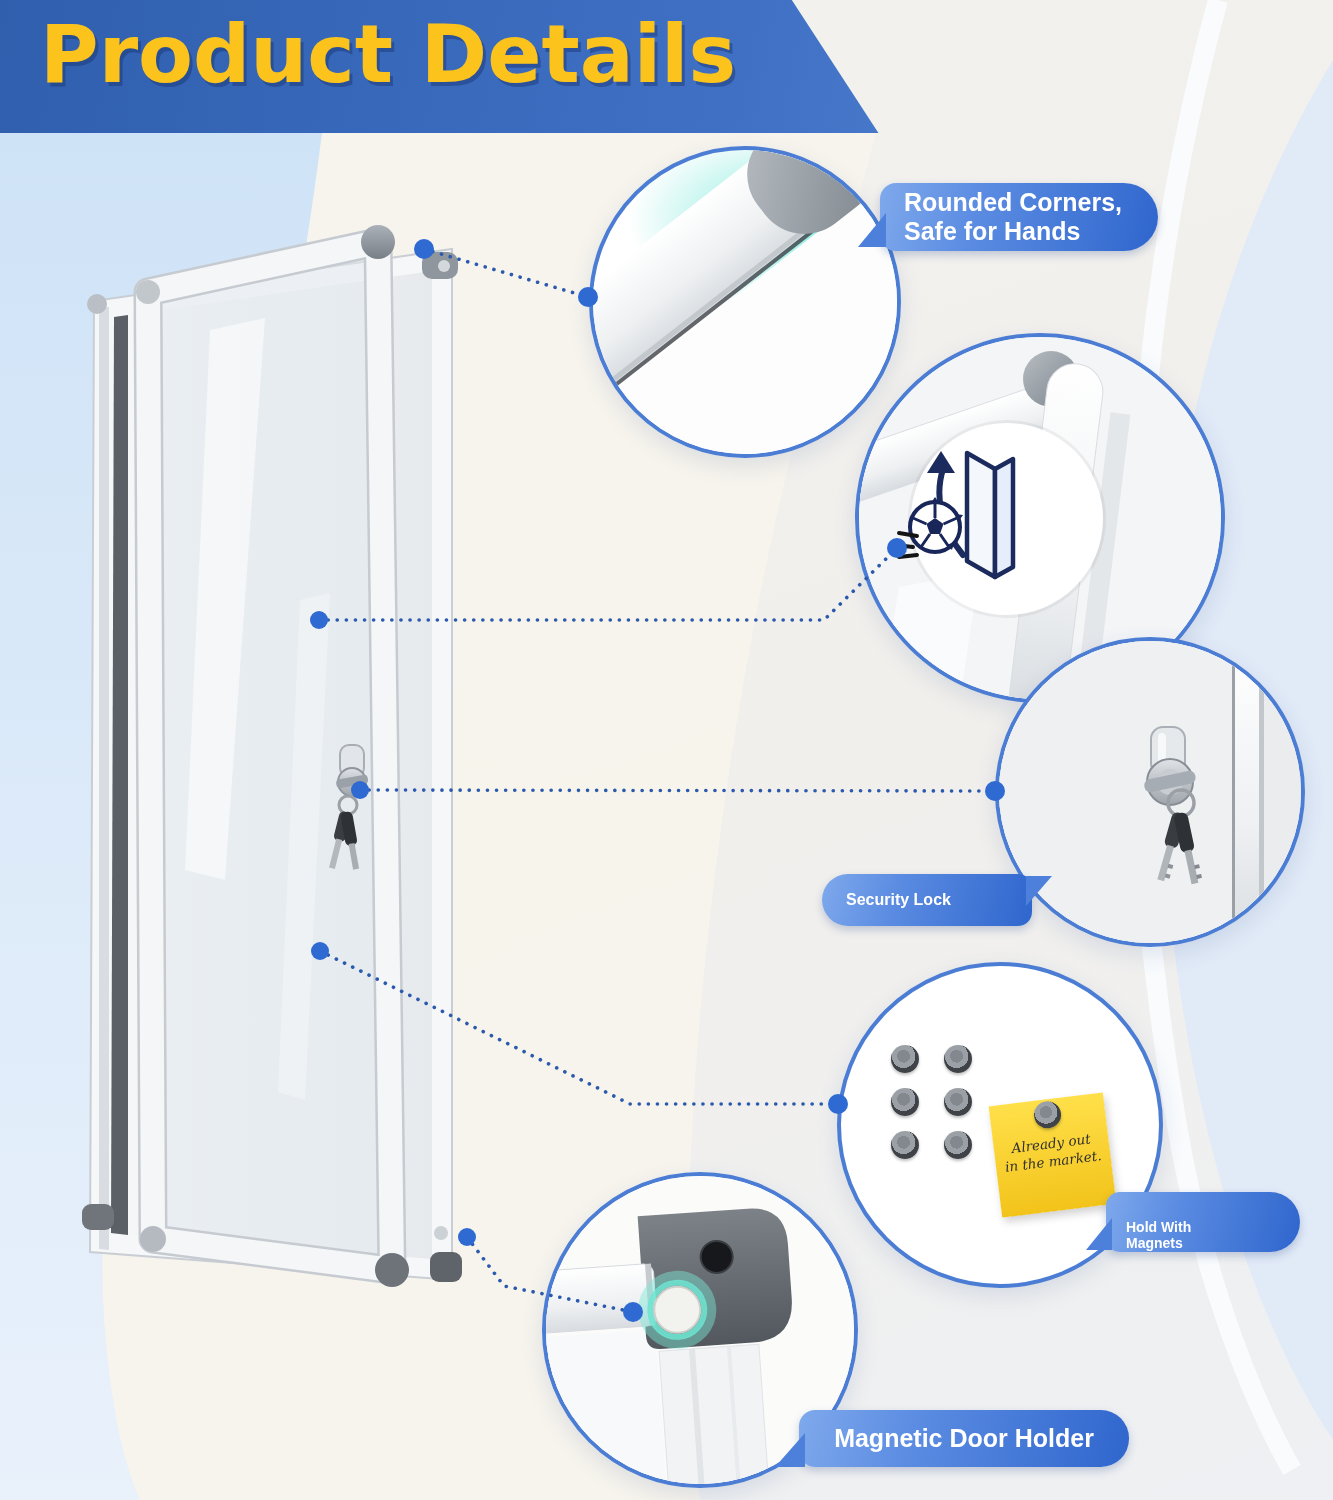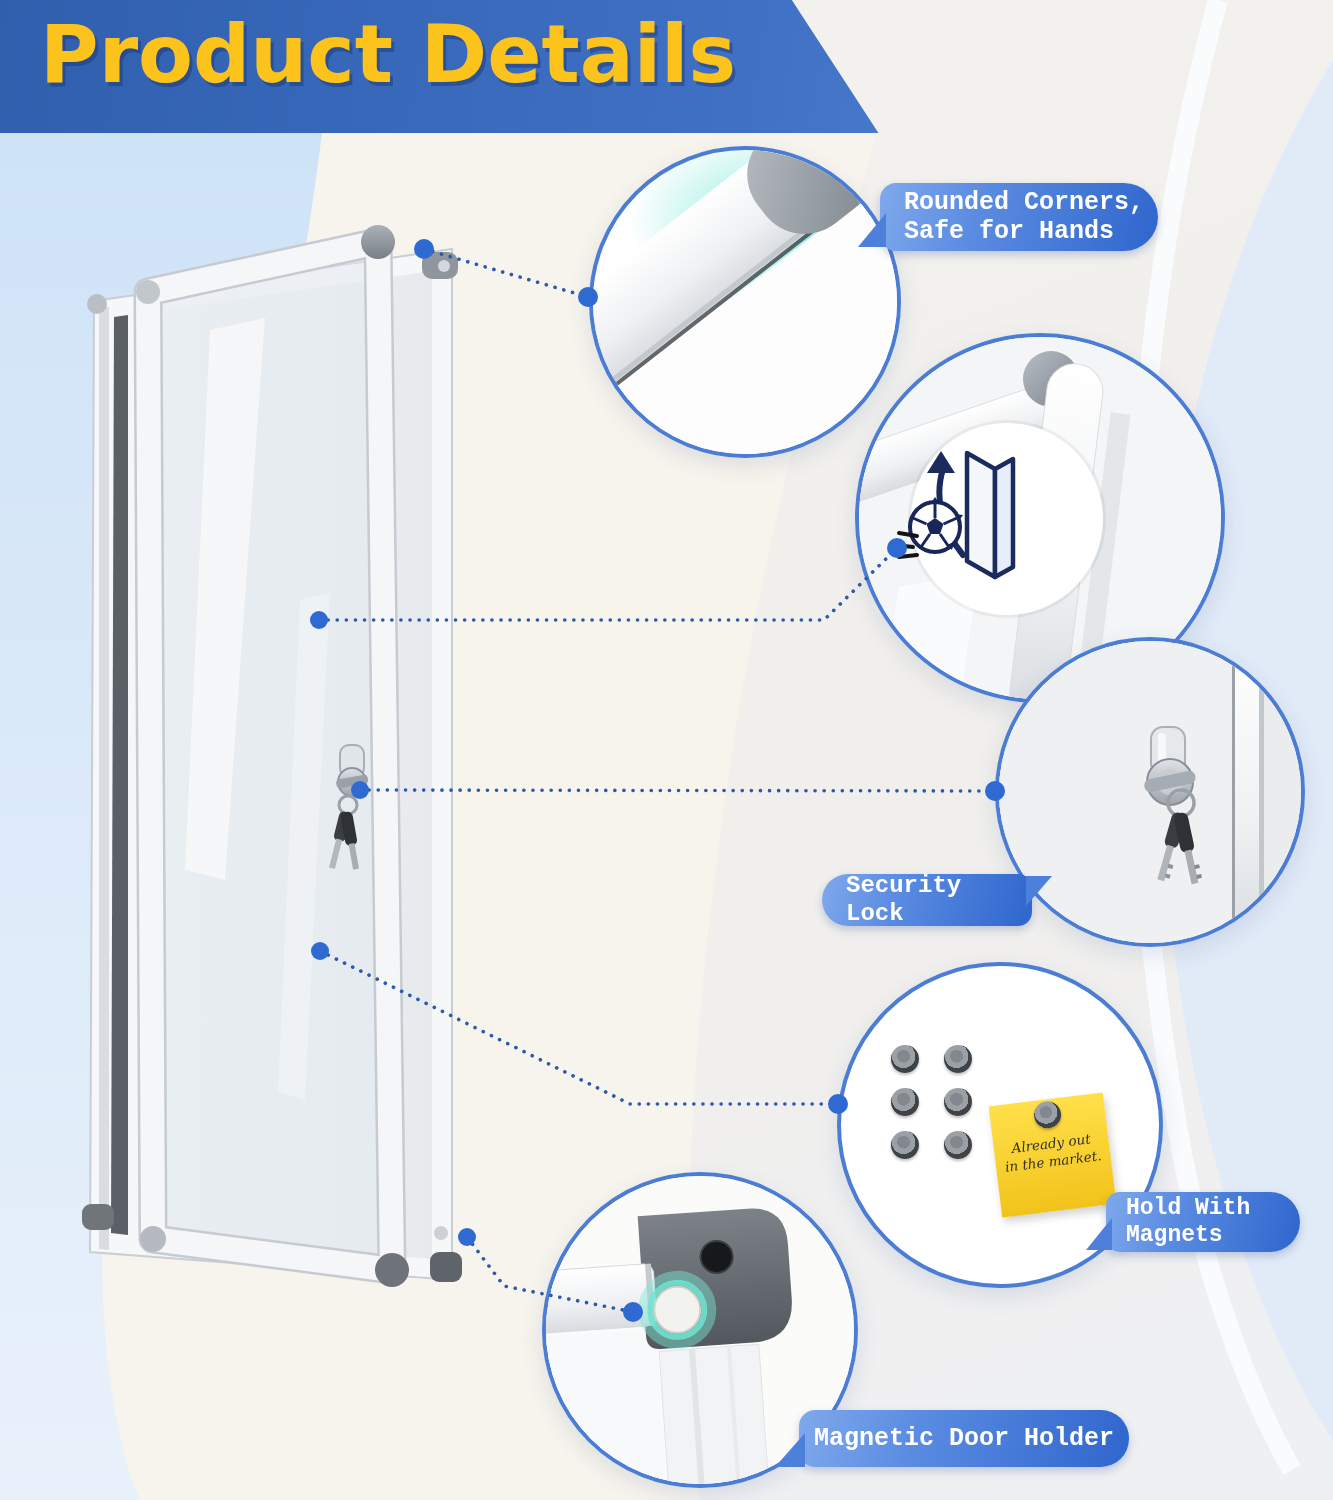--- a/index.html
+++ b/index.html
@@ -22,34 +22,34 @@
   .c2{left:855px;top:333px;width:370px;height:370px;}
   .c3{left:995px;top:637px;width:310px;height:310px;}
   .c4{left:837px;top:962px;width:326px;height:326px;}
   .c5{left:542px;top:1172px;width:316px;height:316px;}
 
   svg.connectors{position:absolute;left:0;top:0;z-index:4;pointer-events:none;}
 
   
   .pill{position:absolute;z-index:5;display:flex;align-items:center;box-sizing:border-box;
         background:linear-gradient(105deg,#7fa9ec 0%,#5b8ce2 35%,#2f66cd 100%);
-        color:#fff;font-weight:bold;box-shadow:0 4px 8px rgba(40,70,140,.25);font-family:Liberation Mono, monospace;}
+        color:#fff;font-weight:bold;box-shadow:0 4px 8px rgba(40,70,140,.25);}
   .pill span{white-space:pre-line;line-height:1.18;}
   .tail{position:absolute;background:#4d80da;}
   .l1{left:880px;top:183px;width:278px;height:68px;font-size:25px;padding-left:24px;
       border-radius:16px 34px 34px 16px;}
   .l1 .tail{left:-22px;bottom:4px;width:28px;height:34px;clip-path:polygon(100% 0,0 100%,100% 100%);}
   .l2{left:1122px;top:551px;width:190px;height:62px;font-size:21px;padding-left:20px;
       border-radius:14px 31px 31px 14px;}
   .l2 .tail{left:-20px;top:0;width:26px;height:32px;clip-path:polygon(0 0,100% 10%,100% 100%);}
-  .l3{left:822px;top:874px;width:210px;height:52px;font-size:24px;padding-left:24px;
+  .l3{left:822px;top:874px;width:210px;height:52px;font-size:16px;padding-left:24px;
       border-radius:26px 14px 14px 26px;}
   .l3 .tail{right:-20px;top:2px;width:26px;height:30px;clip-path:polygon(0 0,100% 0,0 100%);}
-  .l4{left:1106px;top:1192px;width:194px;height:60px;font-size:23px;padding-left:20px;
-      border-radius:14px 30px 30px 14px;}
+  .l4{left:1106px;top:1192px;width:194px;height:60px;font-size:14px;padding-left:20px;
+      border-radius:14px 30px 30px 14px;align-items:flex-end;}
   .l4 .tail{left:-20px;bottom:2px;width:26px;height:32px;clip-path:polygon(100% 0,0 100%,100% 100%);}
   .l5{left:799px;top:1410px;width:330px;height:57px;font-size:25px;justify-content:center;
       border-radius:16px 28px 28px 16px;}
   .l5 .tail{left:-24px;bottom:0;width:30px;height:34px;clip-path:polygon(100% 0,0 100%,100% 100%);}
 
   
   .magnet{position:absolute;width:28px;height:28px;border-radius:50%;
           background:radial-gradient(circle at 45% 40%, #83888e 0 28%, #9aa0a5 28% 52%, #3f4348 52% 100%);
           box-shadow:0 2px 3px rgba(0,0,0,.25);}
   .sticky-note{position:absolute;left:154px;top:133px;width:115px;height:112px;

